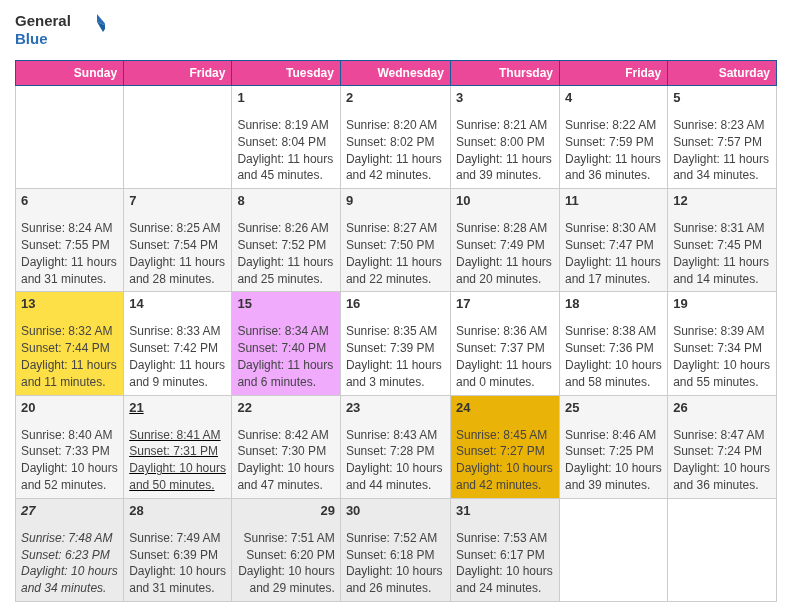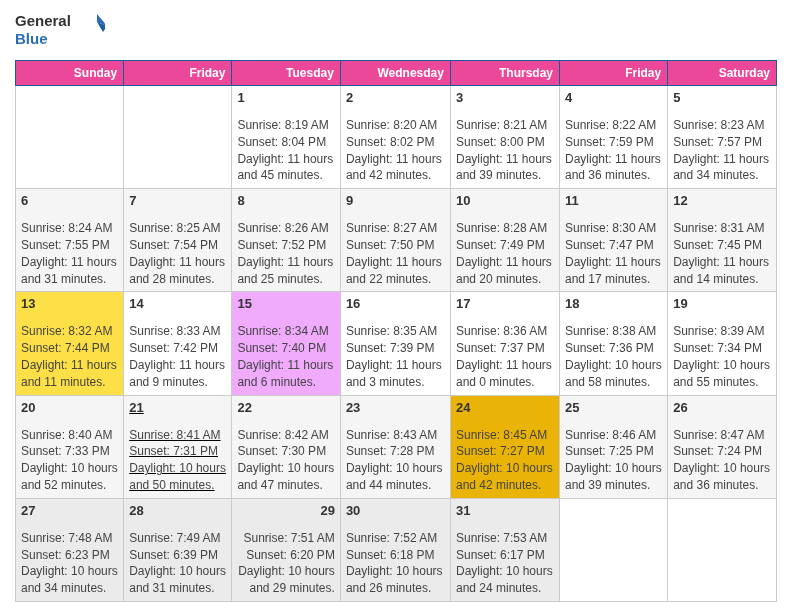--- a/index.html
+++ b/index.html
@@ -280,21 +280,21 @@
 Daylight: 10 hours and 39 minutes.</div>
           </td>
           <td style="background: rgb(245, 245, 245);">
             <span class="day-num">26</span>
             <div class="day-info">Sunrise: 8:47 AM
 Sunset: 7:24 PM
 Daylight: 10 hours and 36 minutes.</div>
           </td>
         </tr>
         <tr>
-          <td style="background: rgb(235, 235, 235);">
+          <td style="background: rgb(235, 235, 235); font-style: italic;">
             <span class="day-num">27</span>
             <div class="day-info">Sunrise: 7:48 AM
 Sunset: 6:23 PM
 Daylight: 10 hours and 34 minutes.</div>
           </td>
           <td style="background: rgb(235, 235, 235);">
             <span class="day-num">28</span>
             <div class="day-info">Sunrise: 7:49 AM
 Sunset: 6:39 PM
 Daylight: 10 hours and 31 minutes.</div>

